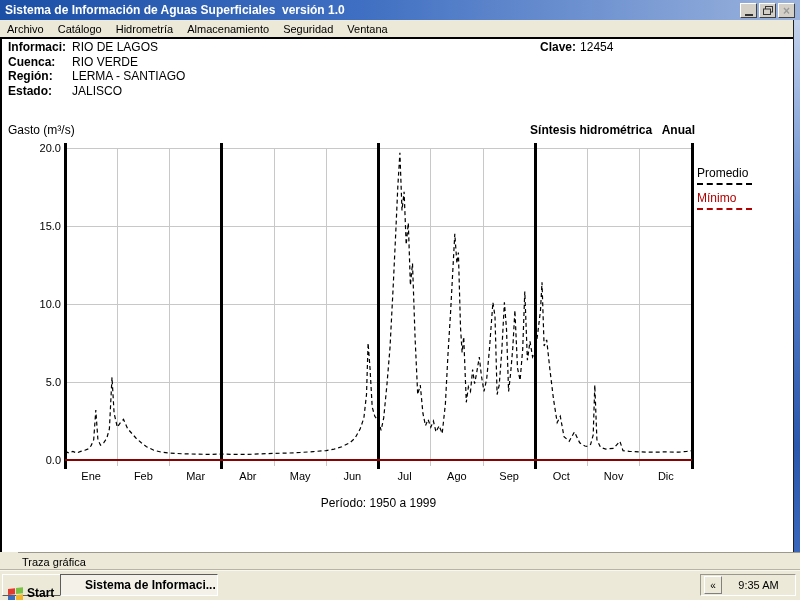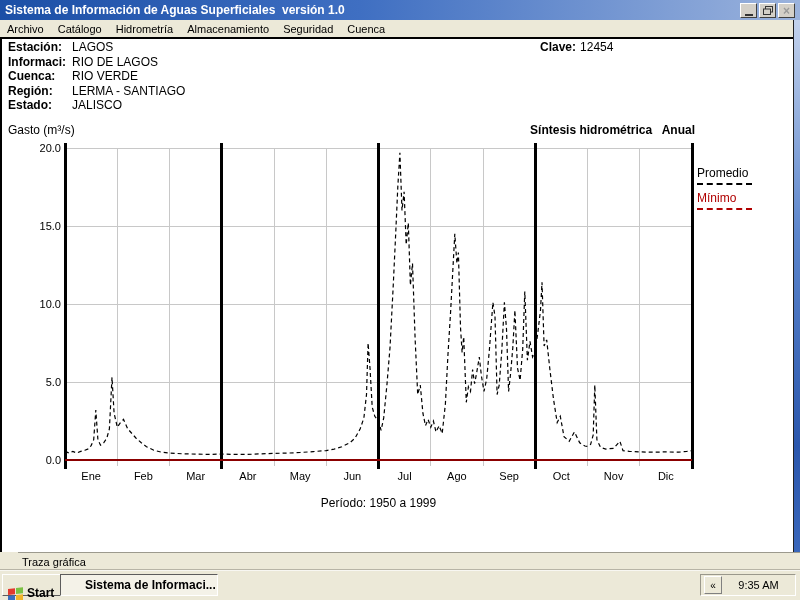--- a/index.html
+++ b/index.html
@@ -80,28 +80,27 @@
         </div>
     </div>
   </div>
 
   <div class="menubar">
     <span class="mi">Archivo</span>
     <span class="mi">Catálogo</span>
     <span class="mi">Hidrometría</span>
     <span class="mi">Almacenamiento</span>
     <span class="mi">Seguridad</span>
-    <span class="mi">Cuenca</span>
+    <span class="mi">Ventana</span>
   </div>
 
   <div class="client"></div>
   <div class="bluestrip"></div>
 
   <div class="info">
-    <div><span class="lbl">Estación:</span><span>LAGOS</span></div>
     <div><span class="lbl">Informaci:</span><span>RIO DE LAGOS</span></div>
     <div><span class="lbl">Cuenca:</span><span>RIO VERDE</span></div>
     <div><span class="lbl">Región:</span><span>LERMA - SANTIAGO</span></div>
     <div><span class="lbl">Estado:</span><span>JALISCO</span></div>
   </div>
   <div class="clave">
     <span class="lbl">Clave:</span><span>12454</span>
   </div>
 
   <div class="gasto">Gasto (m³/s)</div>

